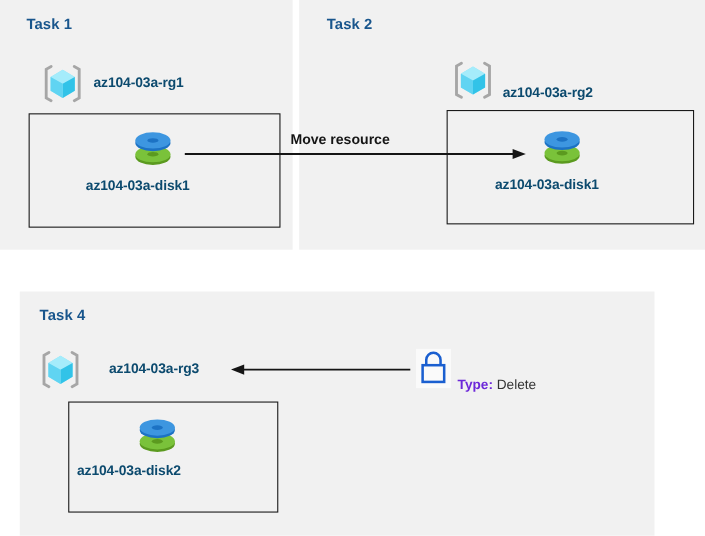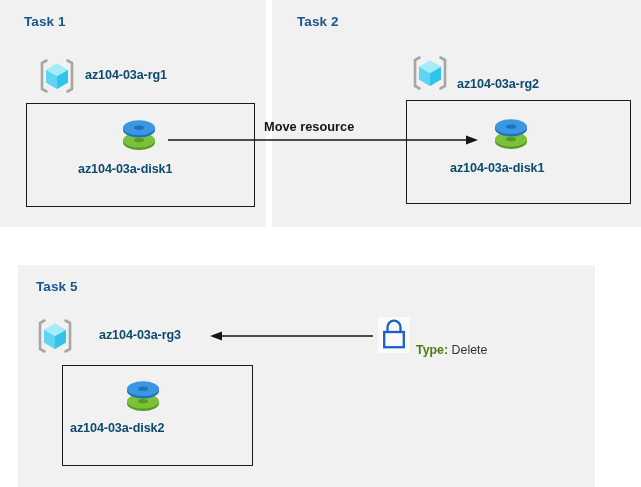--- a/index.html
+++ b/index.html
@@ -46,21 +46,21 @@
     white-space: nowrap;
     letter-spacing: -0.1px;
   }
   .sub-label {
     position: absolute;
     font-size: 12.4px;
     color: #333333;
     white-space: nowrap;
   }
   .sub-label b {
-    color: #4d7c0f;
+    color: #6d28d9;
   }
   .edge-label {
     position: absolute;
     font-size: 12.8px;
     font-weight: bold;
     color: #151515;
     white-space: nowrap;
   }
   .icon {
     position: absolute;
@@ -130,21 +130,21 @@
   </div>
   <div class="node-label" style="left:450px; top:161px;">az104-03a-disk1</div>
 
   <svg class="icon" style="left:166px; top:128px; width:316px; height:24px;" width="316" height="24" viewBox="0 0 316 24">
     <line x1="2" y1="12" x2="303" y2="12" stroke="#151515" stroke-width="1.6"></line>
     <polygon points="312,12 300,7.4 300,16.6" fill="#151515"></polygon>
   </svg>
   <div class="edge-label" style="left:264px; top:119px;">Move resource</div>
 
   <div class="panel" style="left:18px; top:265px; width:577px; height:222px;"></div>
-  <div class="panel-title" style="left:36px; top:279px;">Task 5</div>
+  <div class="panel-title" style="left:36px; top:279px;">Task 4</div>
 
   <div class="icon" style="left:34px; top:315px; width:42px; height:42px;">
     <svg width="42" height="42" viewBox="0 0 42 42">
       <path d="M10.5 5.5 L6 8 L6 34 L10.5 36.5" fill="none" stroke="#a6a6a6" stroke-width="2.6" stroke-linecap="round"></path>
       <path d="M31.5 5.5 L36 8 L36 34 L31.5 36.5" fill="none" stroke="#a6a6a6" stroke-width="2.6" stroke-linecap="round"></path>
       <polygon points="21,8.5 32,15 32,27.5 21,34 10,27.5 10,15" fill="#8ee4f8"></polygon>
       <polygon points="21,8.5 32,15 21,21.2 10,15" fill="#a5ecfb"></polygon>
       <polygon points="21,21.2 32,15 32,27.5 21,34" fill="#32c3e8"></polygon>
       <polygon points="21,21.2 10,15 10,27.5 21,34" fill="#60d4f2"></polygon>
     </svg>

